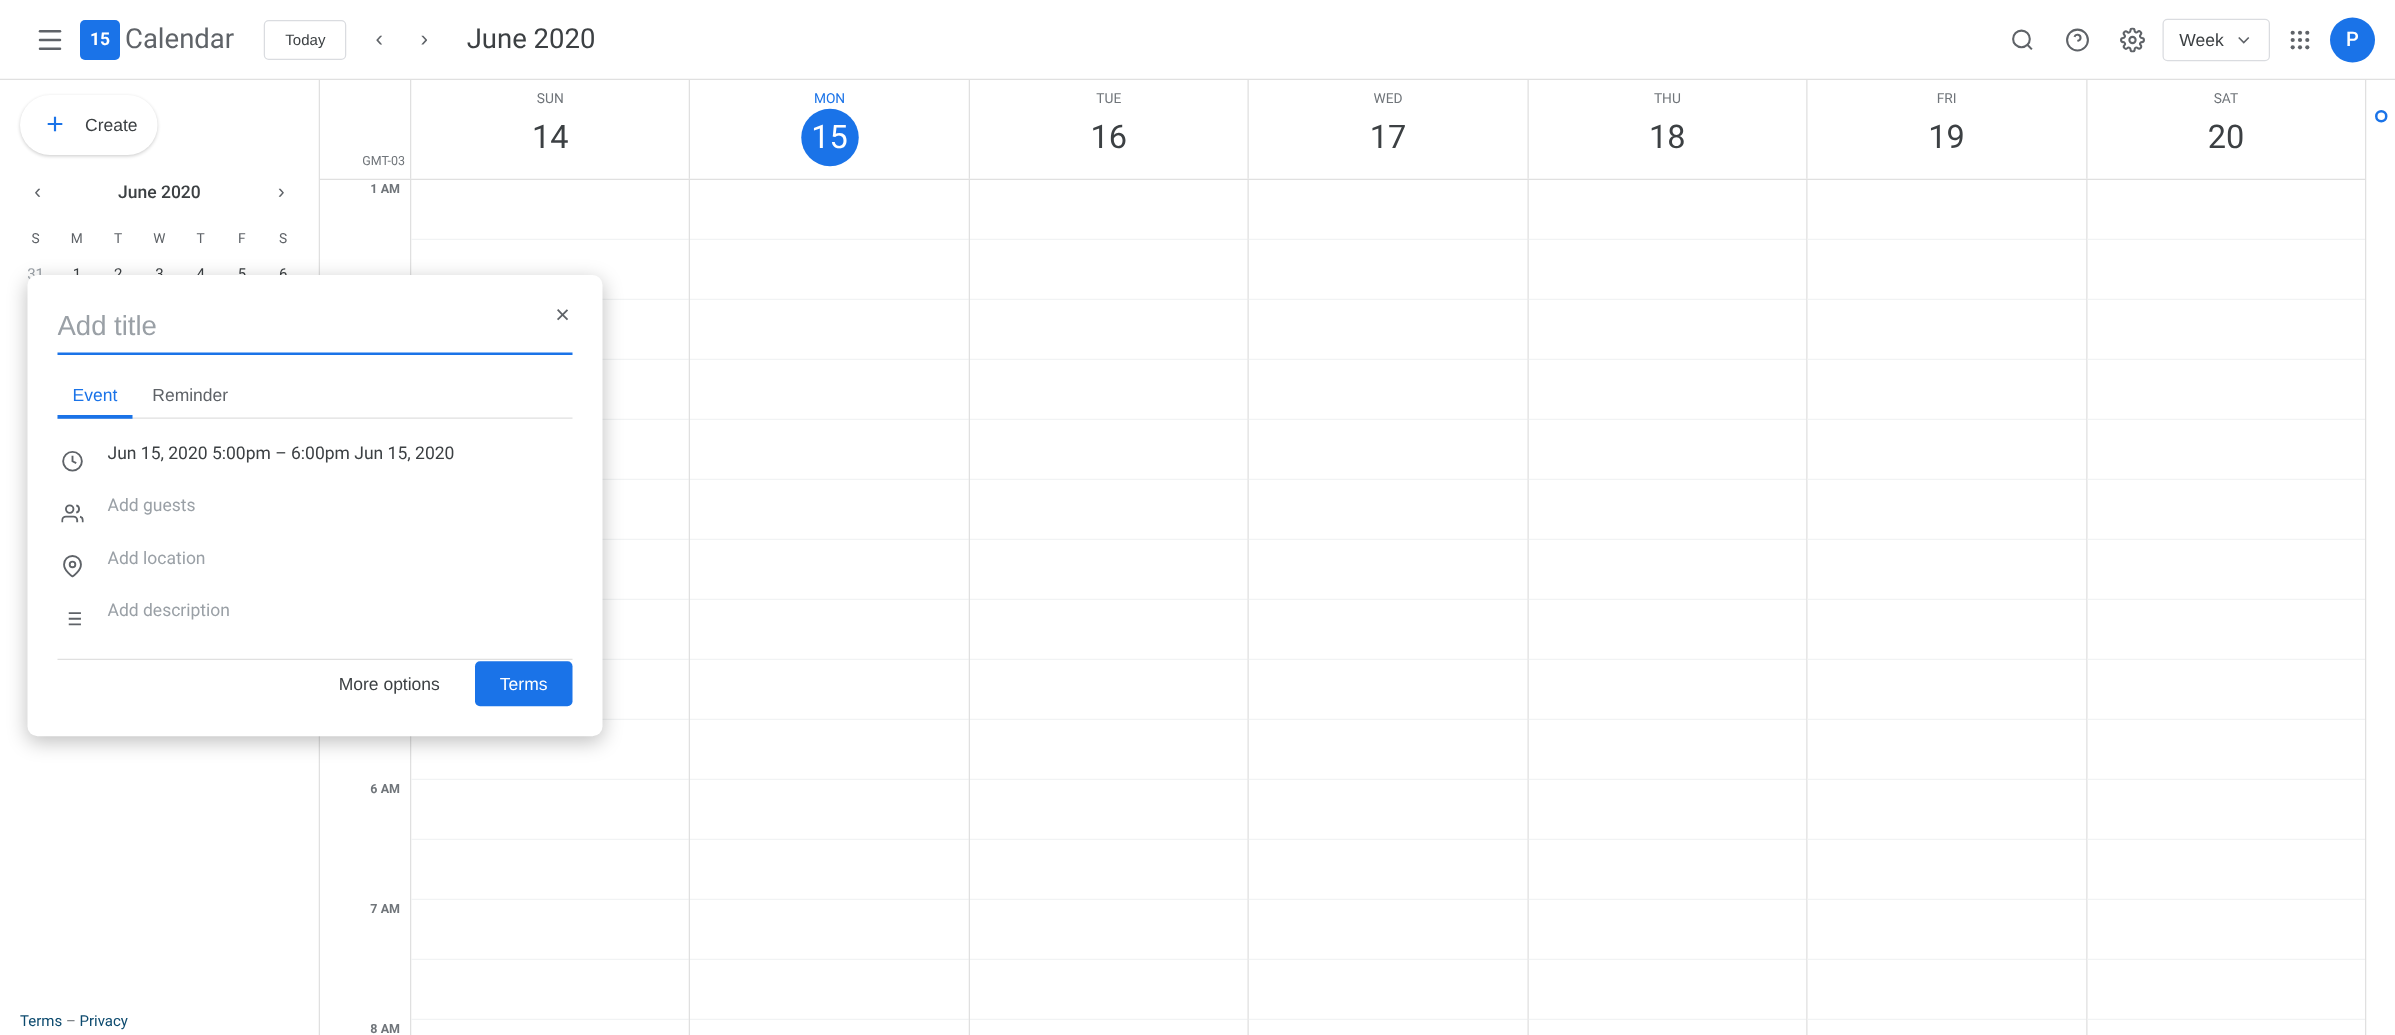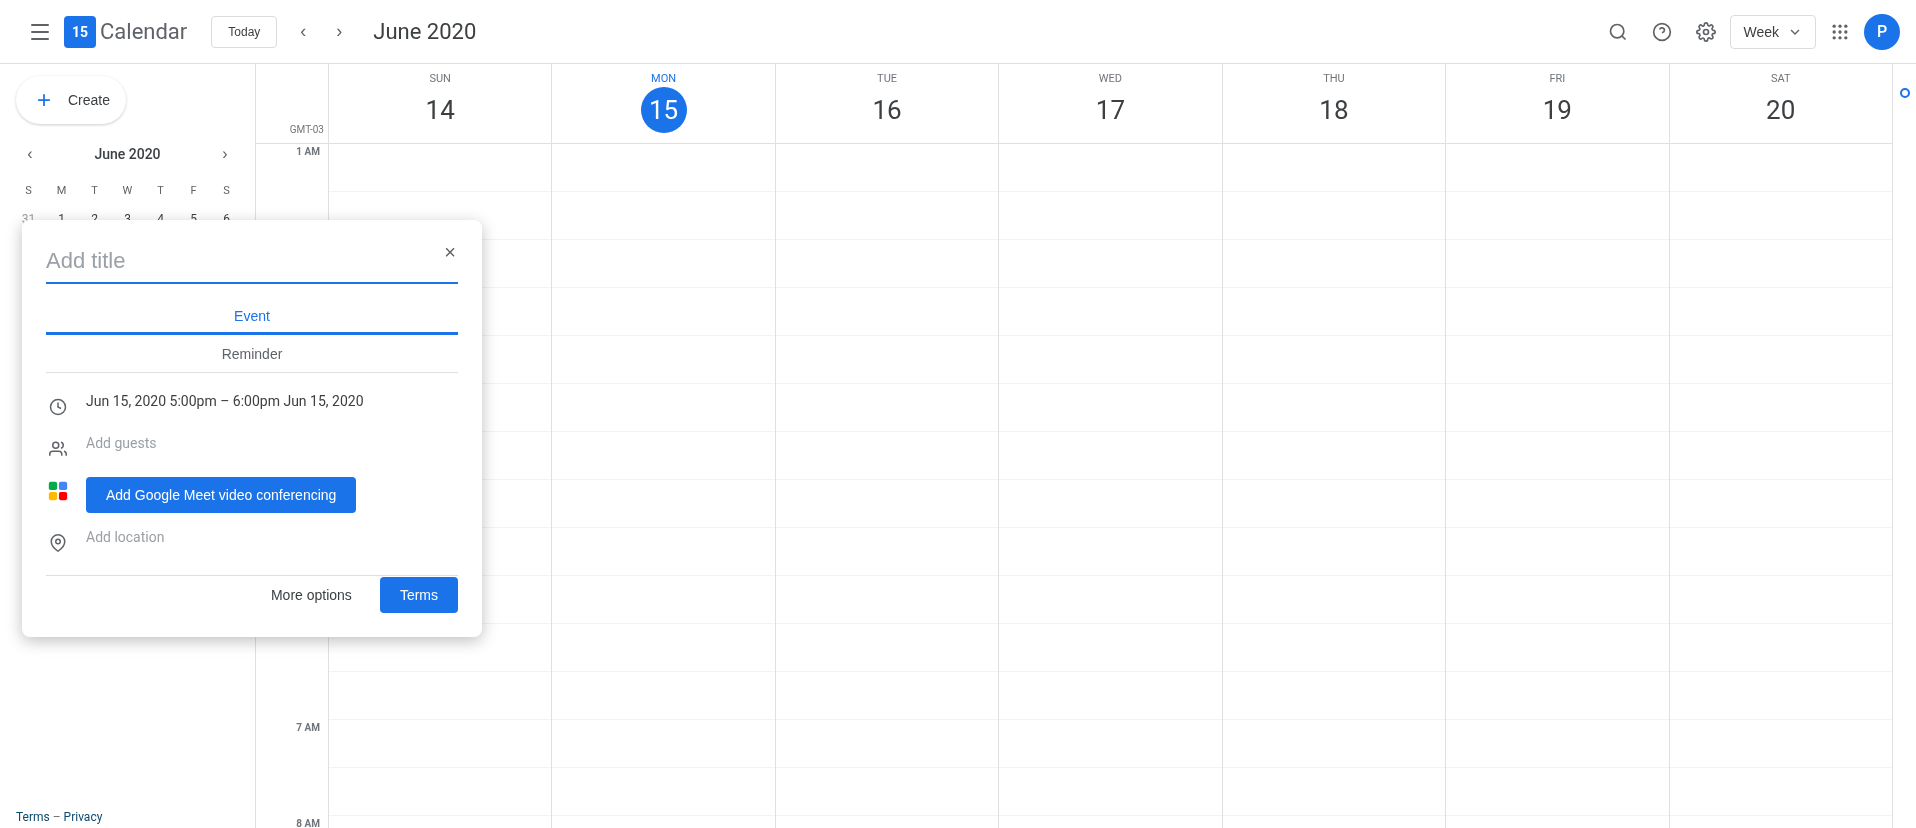--- a/index.html
+++ b/index.html
@@ -69,21 +69,21 @@
     
     .footer { padding: 8px 16px; font-size: 12px; color: #70757a; }
     .footer a { color: #0c4a6e; text-decoration: none; }
 
     
     .dialog-overlay { position: fixed; top: 0; left: 0; right: 0; bottom: 0; z-index: 100; }
     .dialog { position: absolute; top: 220px; left: 22px; width: 460px; background: #fff; border-radius: 8px; box-shadow: 0 4px 16px rgba(0,0,0,0.25); padding: 24px; z-index: 101; }
     .dialog-close { position: absolute; top: 16px; right: 16px; width: 32px; height: 32px; border-radius: 50%; border: none; background: transparent; cursor: pointer; display: flex; align-items: center; justify-content: center; color: #5f6368; font-size: 20px; }
     .title-input { width: 100%; border: none; border-bottom: 2px solid #1a73e8; outline: none; font-size: 22px; padding: 4px 0 8px; color: #3c4043; margin-bottom: 16px; }
     .title-input::placeholder { color: #9aa0a6; }
-    .event-tabs { display: flex; gap: 4px; margin-bottom: 20px; border-bottom: 1px solid #e0e0e0; flex-direction: column; }
+    .event-tabs { display: flex; gap: 4px; margin-bottom: 20px; border-bottom: 1px solid #e0e0e0; }
     .event-tab { padding: 8px 12px; font-size: 14px; cursor: pointer; border: none; background: transparent; color: #5f6368; border-bottom: 3px solid transparent; margin-bottom: -1px; }
     .event-tab.active { color: #1a73e8; border-bottom-color: #1a73e8; font-weight: 500; }
     .form-row { display: flex; align-items: flex-start; gap: 16px; margin-bottom: 16px; }
     .form-icon { width: 24px; height: 24px; display: flex; align-items: center; justify-content: center; color: #5f6368; font-size: 18px; margin-top: 2px; flex-shrink: 0; }
     .form-field { flex: 1; }
     .form-field-text { font-size: 14px; color: #3c4043; cursor: pointer; }
     .form-field-placeholder { font-size: 14px; color: #9aa0a6; cursor: pointer; text-align: right; }
     .meet-btn { background: #1a73e8; color: #fff; border: none; border-radius: 4px; padding: 10px 20px; font-size: 14px; cursor: pointer; font-weight: 500; }
     .dialog-footer { display: flex; justify-content: flex-end; gap: 12px; margin-top: 20px; padding-top: 1px; border-top: 1px solid #e0e0e0; }
     .more-options-btn { background: transparent; border: none; padding: 10px 16px; font-size: 14px; color: #3c4043; cursor: pointer; border-radius: 4px; }
@@ -447,47 +447,49 @@
             <path d="M23 21v-2a4 4 0 00-3-3.87"></path>
             <path d="M16 3.13a4 4 0 010 7.75"></path>
           </svg>
       </div>
       <div class="form-field">
         <span class="form-field-placeholder">Add guests</span>
       </div>
     </div>
 
     
-    <div class="form-row">
-      <div class="form-icon">
-        <svg width="22" height="22" viewBox="0 0 24 24">
-          <rect x="2" y="2" width="9" height="9" rx="2" fill="#00ac47"></rect>
-          <rect x="13" y="2" width="9" height="9" rx="2" fill="#4285f4"></rect>
-          <rect x="2" y="13" width="9" height="9" rx="2" fill="#ffba00"></rect>
-          <rect x="13" y="13" width="9" height="9" rx="2" fill="#ff0000"></rect>
-        </svg>
-      </div>
-      <div class="form-field">
-        <button class="meet-btn">Add Google Meet video conferencing</button>
-      </div>
-    </div>
 
     
     <div class="form-row">
       <div class="form-icon">
         <svg width="18" height="18" viewBox="0 0 24 24" fill="none" stroke="#5f6368" stroke-width="2">
             <path d="M21 10c0 7-9 13-9 13s-9-6-9-13a9 9 0 0118 0z"></path>
             <circle cx="12" cy="10" r="3"></circle>
           </svg>
       </div>
       <div class="form-field">
         <span class="form-field-placeholder">Add location</span>
       </div>
     </div>
 
     
+    <div class="form-row">
+      <div class="form-icon">
+        <svg width="18" height="18" viewBox="0 0 24 24" fill="none" stroke="#5f6368" stroke-width="2">
+            <line x1="8" y1="6" x2="21" y2="6"></line>
+            <line x1="8" y1="12" x2="21" y2="12"></line>
+            <line x1="8" y1="18" x2="21" y2="18"></line>
+            <line x1="3" y1="6" x2="3.01" y2="6"></line>
+            <line x1="3" y1="12" x2="3.01" y2="12"></line>
+            <line x1="3" y1="18" x2="3.01" y2="18"></line>
+          </svg>
+      </div>
+      <div class="form-field">
+        <span class="form-field-placeholder">Add description</span>
+      </div>
+    </div>
 
     <div class="dialog-footer">
       <button class="more-options-btn">More options</button>
       <button class="save-btn">Terms</button>
     </div>
   </div>
 </div>
 
 </body></html>

